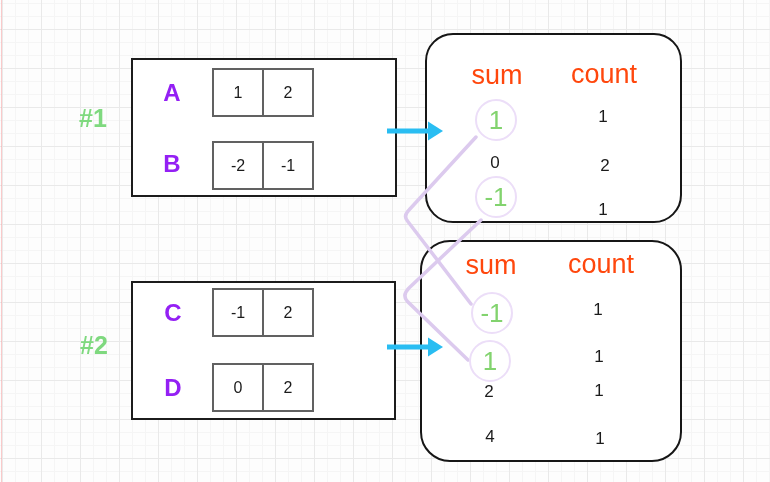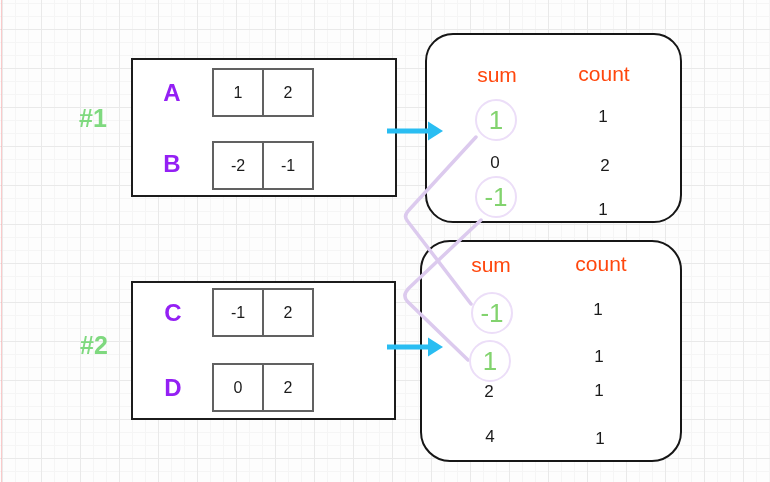--- a/index.html
+++ b/index.html
@@ -18,21 +18,21 @@
   .margin-line{position:absolute;left:1px;top:0;bottom:0;width:1px;background:rgba(248,160,160,.55);z-index:0;}
   .ctr{transform:translate(-50%,-50%);white-space:nowrap;}
   .outer-box{position:absolute;background:#fff;border:2px solid #1c1c1c;z-index:1;box-sizing:border-box;}
   .map-box{position:absolute;background:#fff;border:2px solid #161616;z-index:1;box-sizing:border-box;}
   .ex-label{position:absolute;font-size:25px;font-weight:700;color:#7fd97f;z-index:4;}
   .arr-name{position:absolute;font-size:24px;font-weight:700;color:#9420f4;z-index:4;}
   .cellpair{position:absolute;display:flex;background:#fff;border:2.5px solid #616161;z-index:2;}
   .cell{width:48px;height:45px;display:flex;align-items:center;justify-content:center;
         font-size:16px;color:#1b1b1b;}
   .cell + .cell{border-left:2.5px solid #616161;}
-  .th{position:absolute;font-size:21px;color:#ff470d;z-index:4;}
+  .th{position:absolute;font-size:27px;color:#ff470d;z-index:4;}
   .num{position:absolute;font-size:17px;color:#1b1b1b;z-index:4;}
   .overlay{position:absolute;left:0;top:0;z-index:5;pointer-events:none;}
   .hl{position:absolute;width:42px;height:42px;border:2px solid #ecdef8;border-radius:50%;
       background:#fff;display:flex;align-items:center;justify-content:center;
       font-size:26px;color:#82d36e;z-index:6;transform:translate(-50%,-50%);box-sizing:border-box;}
 </style>
 </head>
 <body>
 
 <div class="canvas">

